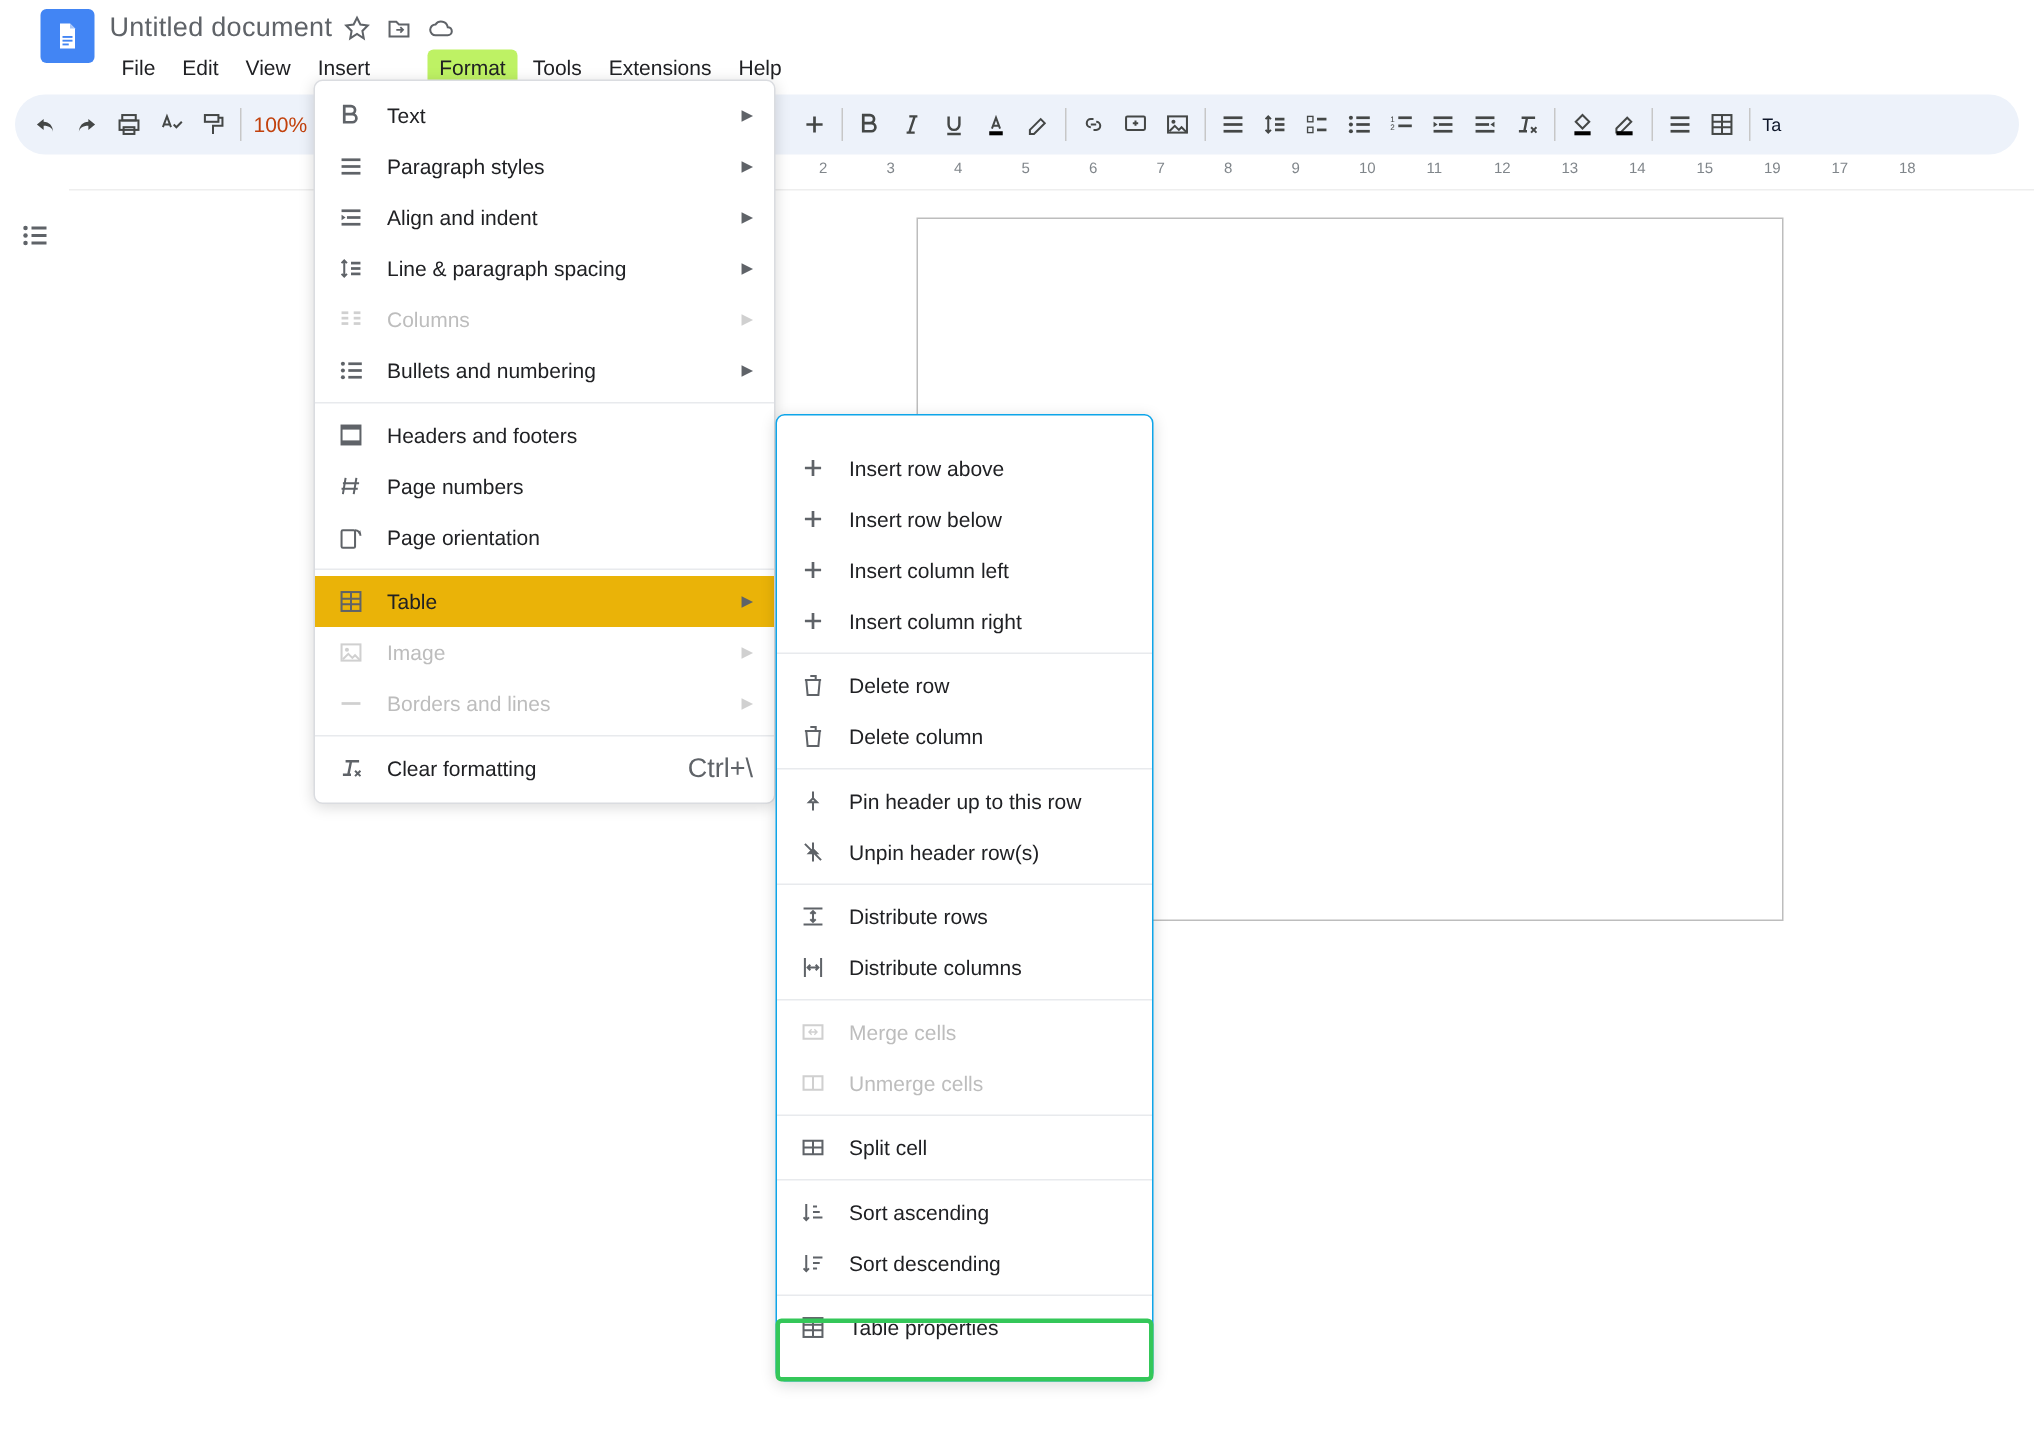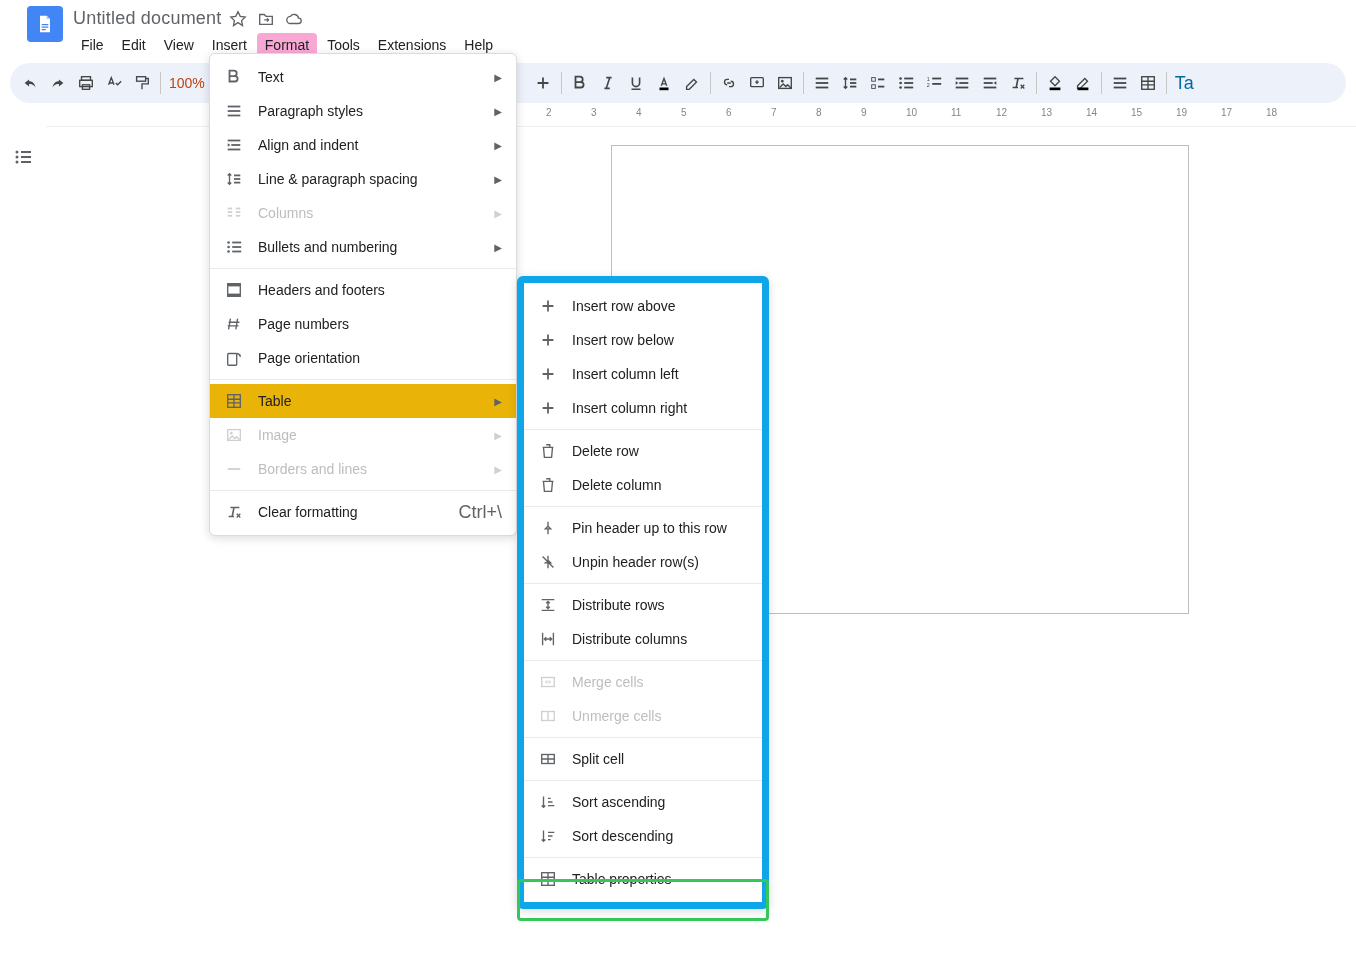--- a/index.html
+++ b/index.html
@@ -9,21 +9,21 @@
 .header { display: flex; align-items: flex-start; padding: 6px 27px 0; }
 .docs-logo { width: 36px; height: 36px; background: #4285f4; border-radius: 4px; margin-right: 10px; display: flex; align-items: center; justify-content: center; }
 .docs-logo svg { width: 20px; height: 26px; fill: #fff; }
 .title-area { flex: 1; }
 .title-row { display: flex; align-items: center; gap: 8px; padding-top: 2px; }
 .doc-title { font-size: 18px; color: #5f6368; letter-spacing: 0.2px; }
 .title-icons { display: flex; gap: 10px; }
 .title-icons .icon { color: #5f6368; cursor: pointer; }
 .menubar { display: flex; gap: 2px; margin-top: 4px; }
 .menubar-item { padding: 4px 8px; font-size: 14px; color: #202124; cursor: pointer; border-radius: 4px; }
-.menubar-item.active { background: #f9a8d4; }
+.menubar-item.active { background: #bef264; margin-left: 28px; }
 
 
 .toolbar { display: flex; align-items: center; background: #edf2fa; border-radius: 24px; margin: 6px 10px 0; padding: 4px 6px; height: 40px; }
 .toolbar .tb-btn { width: 28px; height: 28px; display: flex; align-items: center; justify-content: center; color: #444746; cursor: pointer; border-radius: 4px; }
 .toolbar .sep { width: 1px; height: 22px; background: #c7c7c7; margin: 0 4px; }
 .zoom-label { font-size: 14px; color: #c2410c; padding: 0 4px; }
 .toolbar svg { width: 18px; height: 18px; }
 
 
 .ruler { height: 20px; margin-top: 4px; margin-left: 46px; position: relative; background: #fff; border-bottom: 1px solid #eee; }
@@ -42,21 +42,21 @@
 .menu-item.disabled { color: #bdbdbd; }
 .menu-item.hovered { background: #eab308; }
 .menu-item .mi-icon { width: 20px; height: 20px; margin-right: 14px; display: flex; align-items: center; justify-content: center; color: #5f6368; }
 .menu-item.disabled .mi-icon { color: #d0d0d0; }
 .menu-item .arrow { position: absolute; right: 14px; color: #5f6368; font-size: 10px; }
 .menu-item.disabled .arrow { color: #d0d0d0; }
 .menu-item .shortcut { position: absolute; right: 14px; font-size: 18px; color: #5f6368; }
 .menu-sep { height: 1px; background: #e8eaed; margin: 4px 0; }
 
 
-.table-menu { position: absolute; left: 517px; top: 276px; width: 252px; background: #fff; border: 7px solid #0ea5e9; border-radius: 6px; box-shadow: 0 2px 10px rgba(0,0,0,.15); padding: 6px 0; z-index: 110; }
+.table-menu { position: absolute; left: 517px; top: 276px; width: 252px; background: #fff; border: 1px solid #0ea5e9; border-radius: 6px; box-shadow: 0 2px 10px rgba(0,0,0,.15); padding: 18px 0; z-index: 110; }
 .highlight-box { position: absolute; left: 517px; top: 879px; width: 252px; height: 42px; border: 3px solid #34c759; border-radius: 4px; z-index: 120; pointer-events: none; }
 
 svg { display: block; }
 </style>
 </head>
 <body>
 
 <svg width="0" height="0" style="position:absolute">
   <defs>
     <g id="i-bold">
@@ -364,21 +364,21 @@
       <svg viewBox="0 0 20 20">
         <use href="#i-paragraph"></use>
       </svg>
     </span>
   <span class="tb-btn">
       <svg viewBox="0 0 20 20">
         <use href="#i-table"></use>
       </svg>
     </span>
   <span class="sep"></span>
-  <span style="font-size:18px;color:#0369a1;padding-left:4px">Ta</span>
+  <span style="font-size:12px;color:#0f172a;padding-left:4px">Ta</span>
 </div>
 
 <div class="ruler">
   <div class="ruler-scale" id="ruler-scale">
       <div class="ruler-tick" style="left: 0px;">2</div>
       <div class="ruler-tick" style="left: 45px;">3</div>
       <div class="ruler-tick" style="left: 90px;">4</div>
       <div class="ruler-tick" style="left: 135px;">5</div>
       <div class="ruler-tick" style="left: 180px;">6</div>
       <div class="ruler-tick" style="left: 225px;">7</div>

